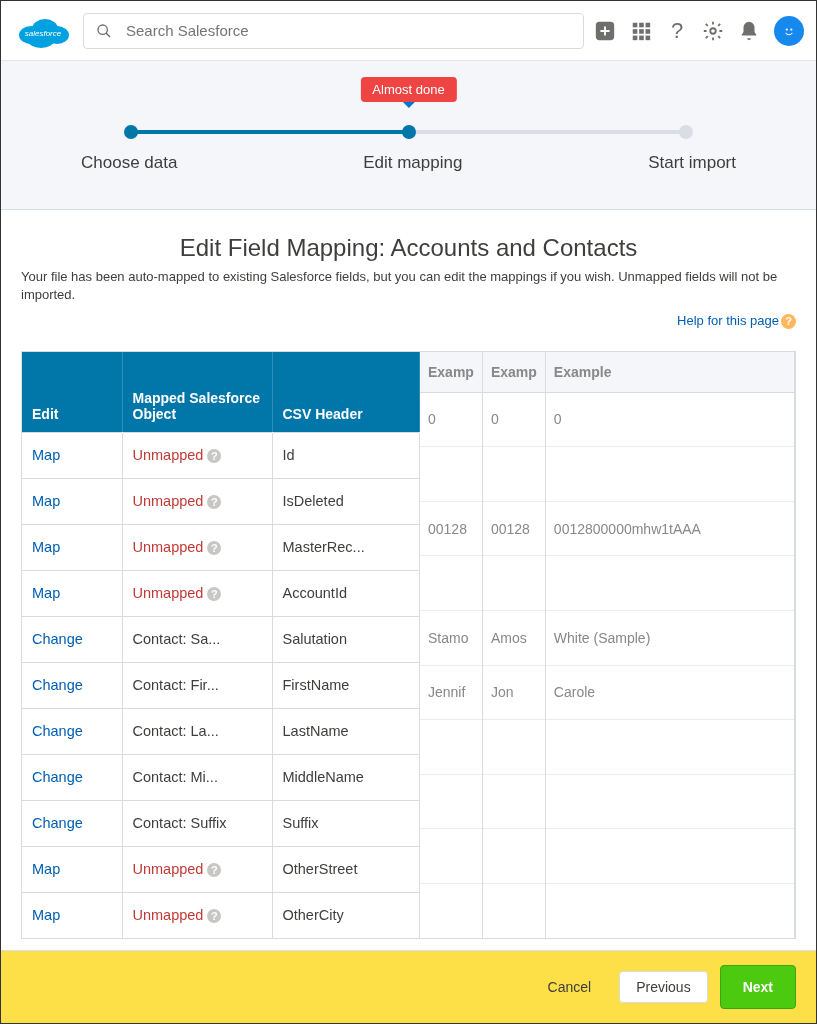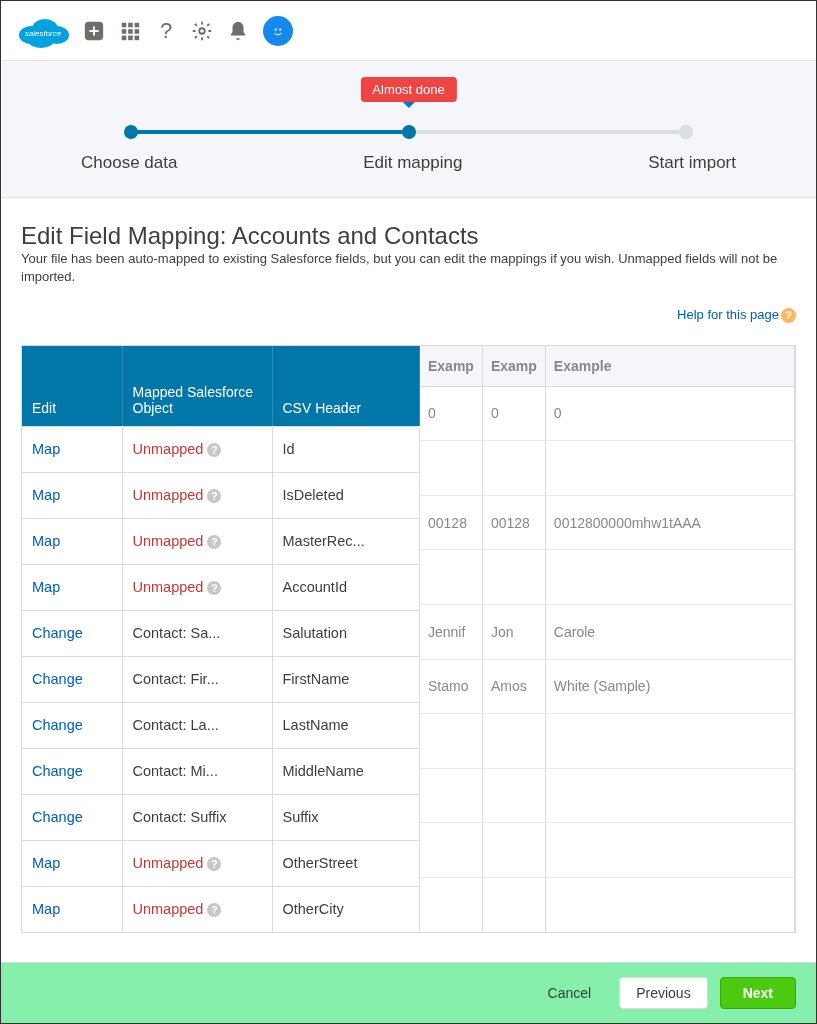--- a/index.html
+++ b/index.html
@@ -79,54 +79,54 @@
     position:absolute;top:5px;left:0;width:50%;height:4px;background:#0176a8;border-radius:2px;
   }
   .dot {
     position:absolute;top:0;width:14px;height:14px;border-radius:50%;background:#0176a8;
   }
   .dot.d1{left:-7px;}
   .dot.d2{left:calc(50% - 7px);}
   .dot.d3{right:-7px;background:#d8dde6;}
   .step-labels {
     display:flex;justify-content:space-between;
-    margin: 14px 60px 0;
+    margin: 14px 60px 12px;
     color:#3e3e3c;font-size:17px;
   }
   .step-labels .active{font-weight:400;text-align:right;}
   
   .content {
     padding: 24px 20px 0;
   }
   h1.title {
-    font-size:24px;font-weight:400;color:#3e3e3c;
+    font-size:24px;font-weight:400;color:#3e3e3c;margin-bottom:6px;text-align:center;
   }
   .subtitle {
     font-size:13px;color:#3e3e3c;line-height:1.35;
   }
   .help-link-row {
-    text-align:right;font-size:13px;margin-top:22px;
+    text-align:right;font-size:13px;margin-top:10px;
   }
   .help-link-row a{color:#005fb2;text-decoration:none;}
   .help-q {
     display:inline-block;width:15px;height:15px;border-radius:50%;
     background:#ffb75d;color:#fff;font-size:11px;line-height:15px;text-align:center;
     margin-left:2px;font-weight:bold;
   }
   
   .tables-row {
     display:flex;margin-top:22px;gap:0;
     border:1px solid #d8dcde;
   }
   .map-table {
     width:398px;border-collapse:collapse;
   }
   .map-table th {
     background:#0176a8;color:#fff;
-    text-align:left;font-weight:400;font-size:14px;
+    text-align:left;font-weight:700;font-size:14px;
     padding:10px 10px;vertical-align:bottom;
     border-right:1px solid rgba(255,255,255,0.18);
     height:80px;
   }
   .map-table td {
     border-top:1px solid #d8dcde;
     border-right:1px solid #d8dcde;
     padding:14px 10px;font-size:14.5px;color:#3e3e3c;
     height:46px;
     white-space:nowrap;overflow:hidden;text-overflow:ellipsis;
@@ -156,42 +156,49 @@
     overflow:hidden;white-space:nowrap;
   }
   .ex-table .c1{width:60px;}
   .ex-table .c2{width:62px;}
   
   .footer-bar {
     position:absolute;left:0;right:0;bottom:0;
     border-top:1px solid #d8dde6;
     padding:14px 20px;
     display:flex;justify-content:flex-end;gap:12px;align-items:center;
-    background:#86efac;
+    background:#fde047;
   }
   .btn {
     font-size:14px;padding:7px 16px;border-radius:4px;cursor:pointer;
     border:1px solid transparent;
   }
   .btn-text{background:transparent;color:#3e3e3c;border:none;}
   .btn-neutral{background:#fff;color:#3e3e3c;border:1px solid #d8dcde;}
-  .btn-primary{background:#4bca0f;color:#fff;border:1px solid #3ba50b;font-weight:600;padding:7px 22px;}
+  .btn-primary{background:#4bca0f;color:#fff;border:1px solid #3ba50b;font-weight:600;padding:13px 22px;}
 </style>
 </head>
 <body>
 
 <div class="topbar">
   <div class="logo-cloud">
     <svg viewBox="0 0 60 40" width="60" height="40">
       <ellipse cx="18" cy="24" rx="12" ry="9" fill="#00a1e0"></ellipse>
       <ellipse cx="32" cy="18" rx="13" ry="10" fill="#00a1e0"></ellipse>
       <ellipse cx="44" cy="24" rx="12" ry="9" fill="#00a1e0"></ellipse>
       <ellipse cx="28" cy="28" rx="14" ry="9" fill="#00a1e0"></ellipse>
       <text x="30" y="25" font-size="8" fill="#fff" text-anchor="middle" font-family="Arial" font-style="italic">salesforce</text>
     </svg>
+  </div>
+  <div class="search-wrap">
+    <svg class="search-icon" viewBox="0 0 24 24" fill="none" stroke="currentColor" stroke-width="2">
+      <circle cx="10" cy="10" r="7"></circle>
+        <line x1="21" y1="21" x2="15" y2="15"></line>
+    </svg>
+    <input placeholder="Search Salesforce" style="">
   </div>
   <div class="hdr-icons">
     <div class="hdr-icon">
       <svg viewBox="0 0 24 24" width="22" height="22" fill="#706e6b">
           <rect x="2" y="2" width="20" height="20" rx="4"></rect>
           <path d="M12 7v10M7 12h10" stroke="#fff" stroke-width="2"></path>
         </svg>
     </div>
     <div class="hdr-icon">
       <svg viewBox="0 0 24 24" width="22" height="22" fill="#706e6b">
@@ -352,28 +359,28 @@
             <td>00128</td>
             <td>00128</td>
             <td>0012800000mhw1tAAA</td>
           </tr>
           <tr>
             <td></td>
             <td></td>
             <td></td>
           </tr>
           <tr>
+            <td>Stamo</td>
+            <td>Amos</td>
+            <td>White (Sample)</td>
+          </tr>
+          <tr>
             <td>Jennif</td>
             <td>Jon</td>
             <td>Carole</td>
-          </tr>
-          <tr>
-            <td>Stamo</td>
-            <td>Amos</td>
-            <td>White (Sample)</td>
           </tr>
           <tr>
             <td></td>
             <td></td>
             <td></td>
           </tr>
           <tr>
             <td></td>
             <td></td>
             <td></td>

